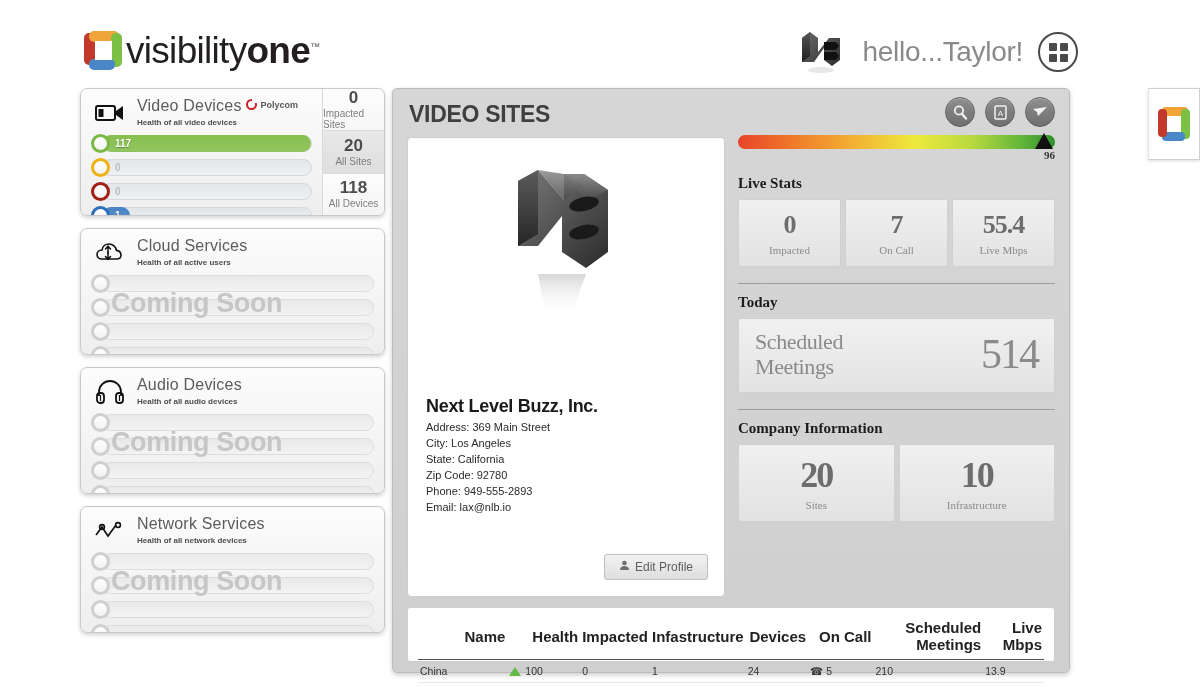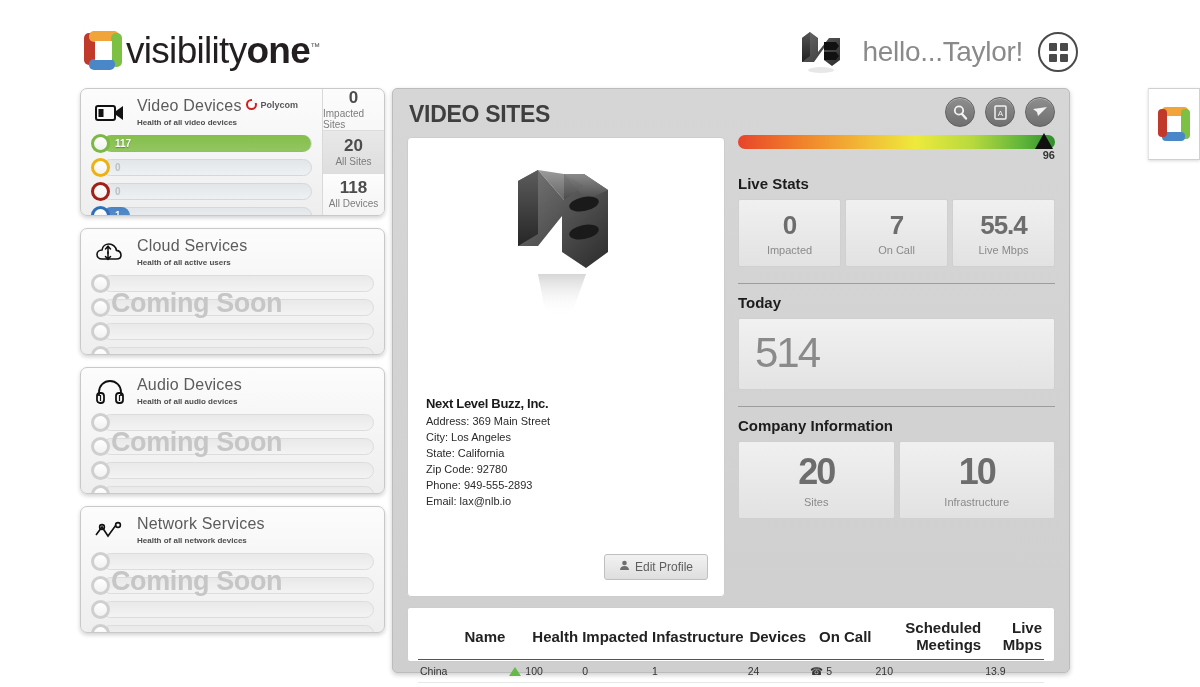--- a/index.html
+++ b/index.html
@@ -105,31 +105,31 @@
               background: linear-gradient(to bottom,#8e8e8e,#6f6f6f);
               border:1px solid #5f5f5f; display:flex;align-items:center;justify-content:center;
               box-shadow: inset 0 1px 0 rgba(255,255,255,.35); }
 
   .card {
     position:absolute; left:14px; top:48px; width:318px; height:460px;
     background:#fff; border:1px solid #cdcdcd; border-radius:4px;
   }
   .card-logo { position:absolute; left:0; right:0; top:18px; display:flex; justify-content:center; }
   .company-info { position:absolute; left:18px; top:258px; right:14px; }
-  .company-name { font-size:13px; font-weight:bold; color:#1a1a1a; letter-spacing:-.3px; }
+  .company-name { font-size:18px; font-weight:bold; color:#1a1a1a; letter-spacing:-.3px; }
   .ci-line { font-size:11px; color:#2a2a2a; margin-top:4px; }
   .edit-btn {
     position:absolute; right:16px; bottom:16px;
     background:linear-gradient(to bottom,#f2f2f2,#dedede);
     border:1px solid #bfbfbf; border-radius:3px;
     padding:5px 14px; font-size:12px; color:#5e5e5e;
     display:flex; align-items:center; gap:5px;
   }
 
-  .right-pane { position:absolute; left:345px; top:46px; right:14px; }
+  .right-pane { position:absolute; left:345px; top:46px; right:14px;font-family:Liberation Serif, serif; }
   .gauge { position:relative; height:24px; margin-bottom: 16px; }
   .gauge-bar { height:14px; border-radius:7px;
     background: linear-gradient(to right,#e8442a 0%, #f07c2a 18%, #f2b535 38%, #eeea3c 56%, #b7d93e 74%, #5eb43a 90%, #2f8f2a 100%); }
   .gauge-mark { position:absolute; right: 2px; top: -2px; width:0;height:0;
     border-left:9px solid transparent;border-right:9px solid transparent;border-bottom:16px solid #111; }
   .gauge-val { position:absolute; right:0px; top:14px; font-size:11px; color:#333; font-weight:bold;}
 
   .sec-title { font-size:15px; font-weight:bold; color:#1c1c1c; margin-bottom:7px; }
   .stat-row { display:flex; gap:4px; }
   .stat-cell { flex:1; background:linear-gradient(to bottom,#f0f0f0,#e2e2e2);
@@ -475,20 +475,24 @@
         <div class="stat-cell">
           <div class="stat-num">55.4</div>
           <div class="stat-lbl">Live Mbps</div>
         </div>
       </div>
 
     <div class="divider"></div>
 
     <div class="sec-title">Today</div>
     <div class="today-card">
+      <div class="sched-txt">
+        <div>Scheduled</div>
+        <div>Meetings</div>
+      </div>
       <div class="sched-num">514</div>
     </div>
 
     <div class="divider"></div>
 
     <div class="sec-title">Company Information</div>
     <div class="stat-row ci-big" id="ci-stats">
         <div class="stat-cell">
           <div class="stat-num">20</div>
           <div class="stat-lbl">Sites</div>

